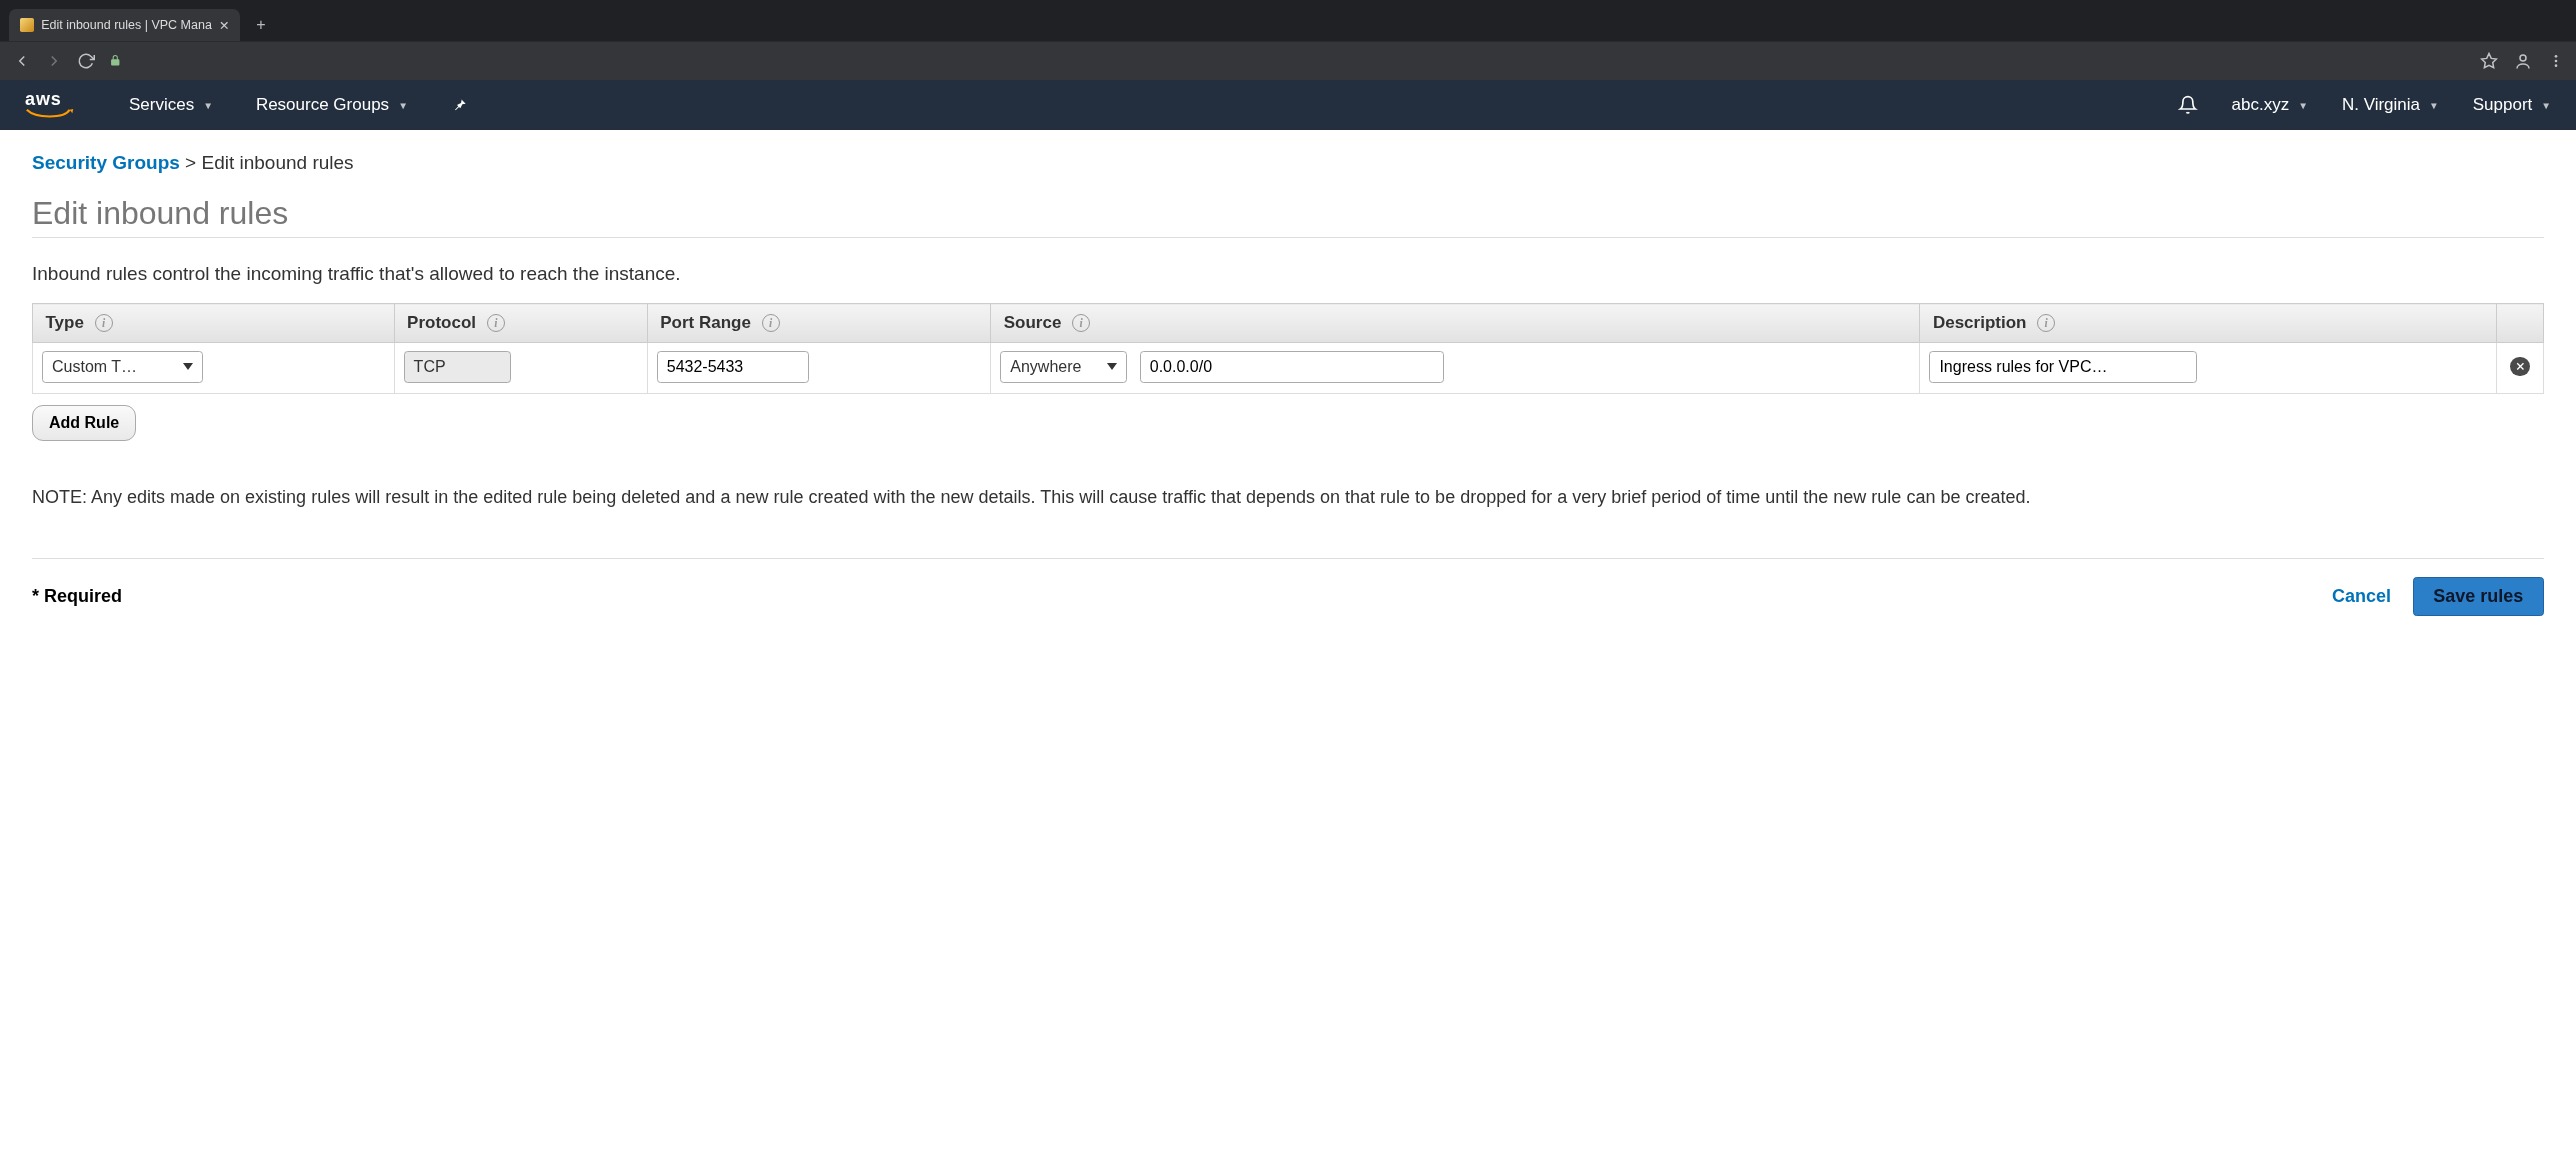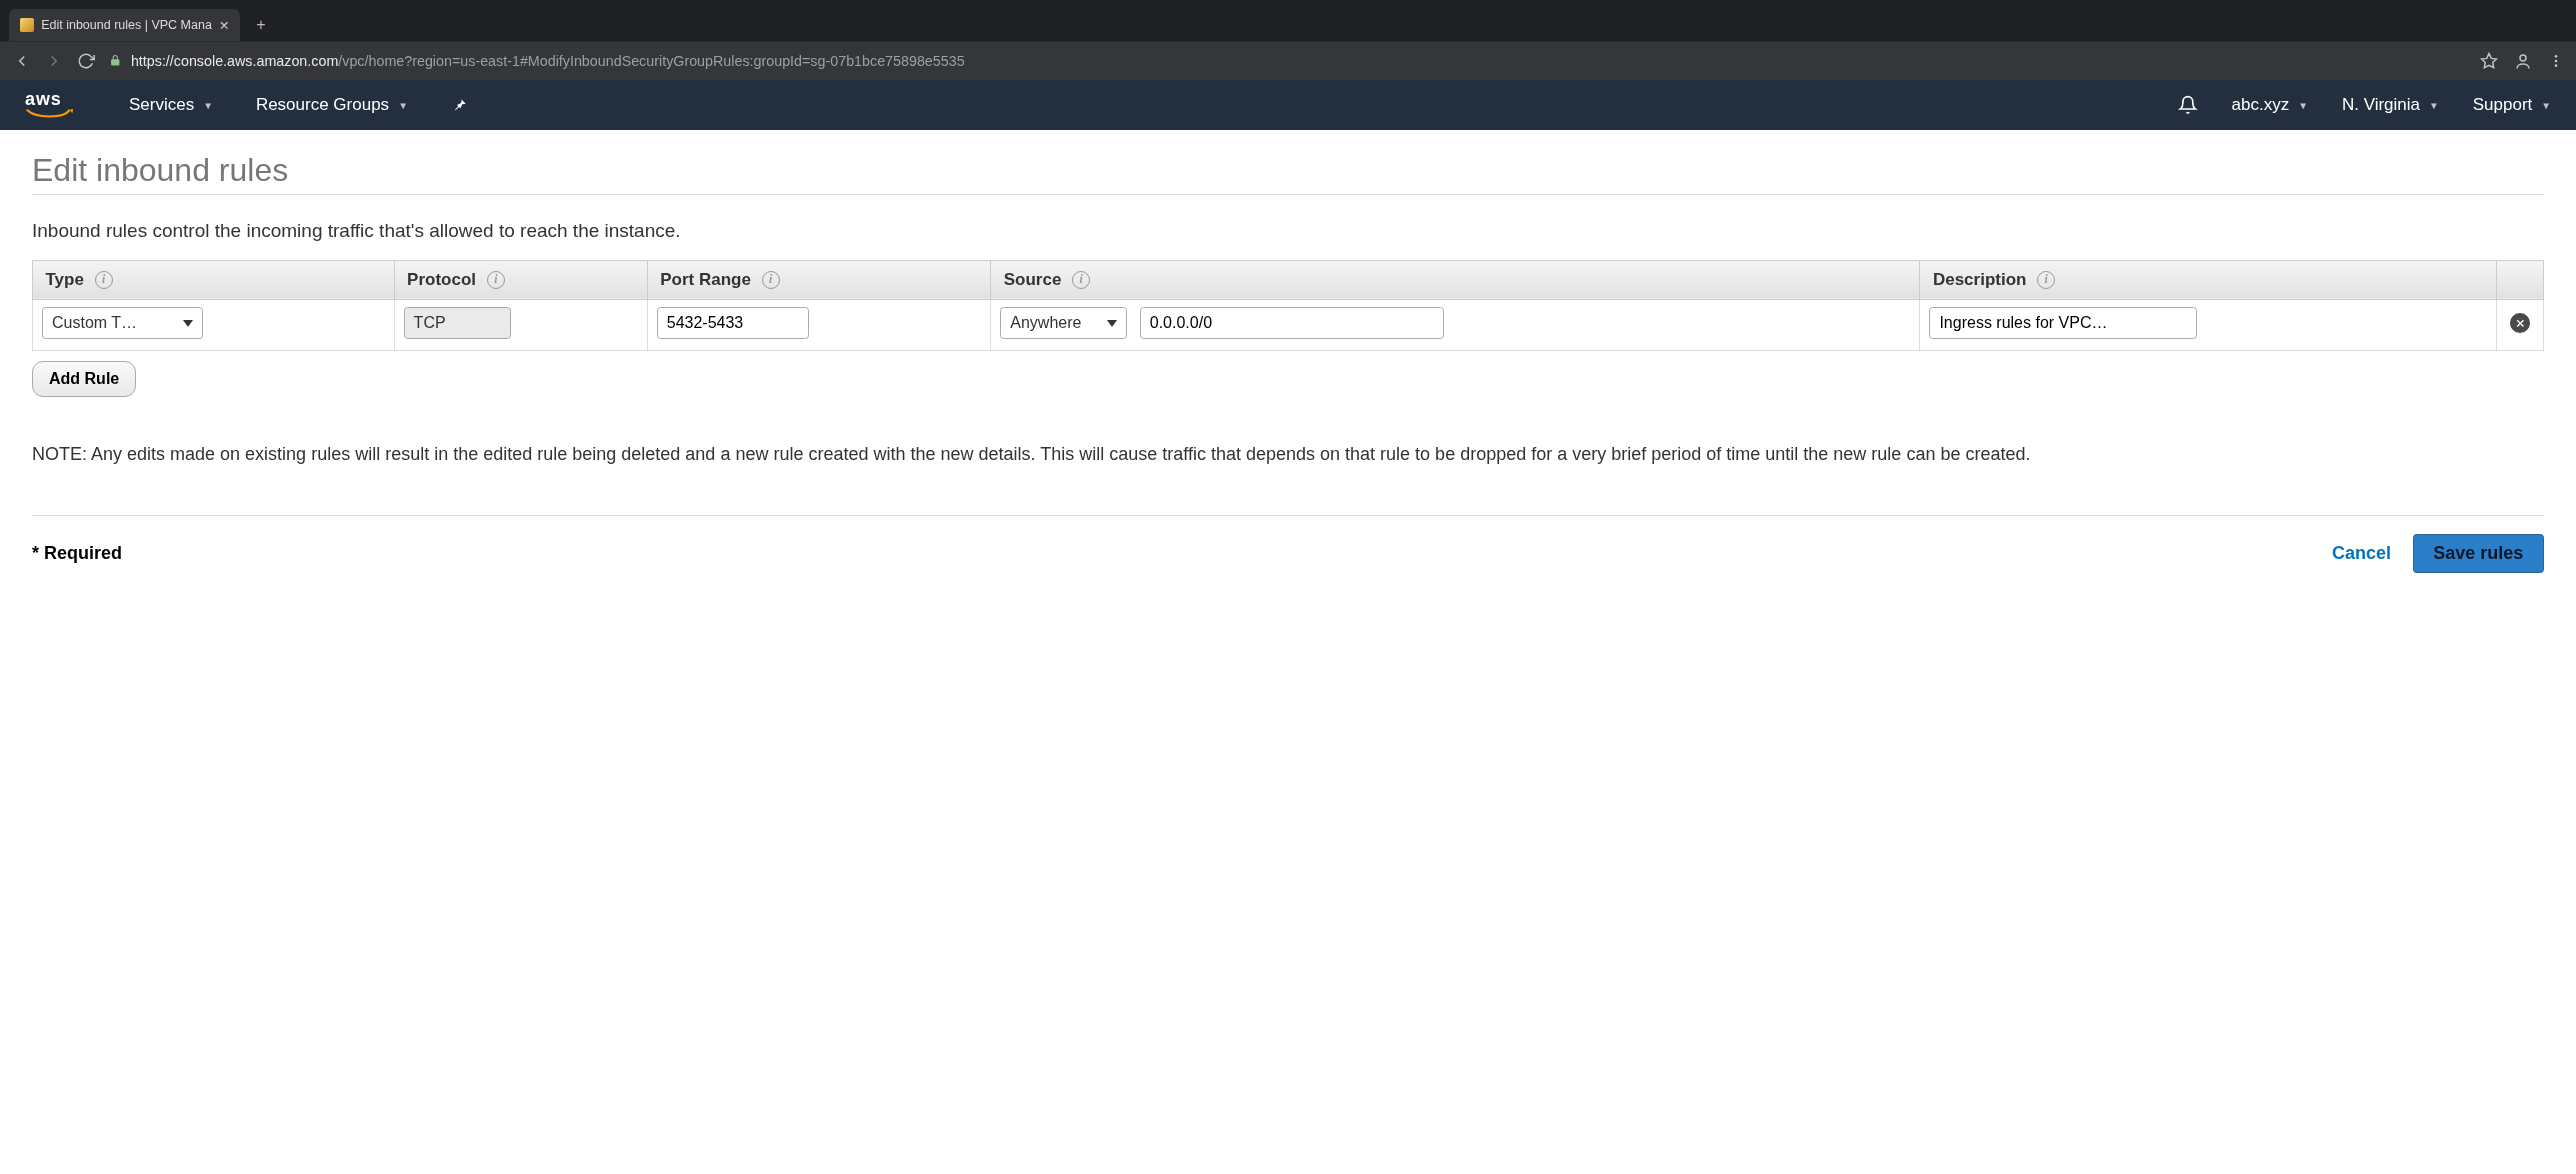--- a/index.html
+++ b/index.html
@@ -118,21 +118,20 @@
           <path d="M23 4v6h-6"></path>
           <path d="M20.49 15a9 9 0 1 1-2.12-9.36L23 10"></path>
         </svg>
     </span>
     <div class="url-field">
       <span class="lock">
         <svg width="12.5" height="12.5" viewBox="0 0 24 24" fill="currentColor">
             <path d="M12 2a5 5 0 0 0-5 5v3H6a2 2 0 0 0-2 2v8a2 2 0 0 0 2 2h12a2 2 0 0 0 2-2v-8a2 2 0 0 0-2-2h-1V7a5 5 0 0 0-5-5zm-3 5a3 3 0 1 1 6 0v3H9V7z"></path>
           </svg>
       </span>
-      <span><span class="url-origin">https://console.aws.amazon.com</span><span class="url-rest">/vpc/home?region=us-east-1#ModifyInboundSecurityGroupRules:groupId=sg-07b1bce75898e5535</span></span>
     </div>
     <div class="addr-right">
       <span class="nav-btn">
         <svg width="18" height="18" viewBox="0 0 24 24" fill="none" stroke="currentColor" stroke-width="2">
             <polygon points="12 2 15 8.5 22 9.3 17 14.1 18.2 21 12 17.8 5.8 21 7 14.1 2 9.3 9 8.5 12 2"></polygon>
           </svg>
       </span>
       <span class="nav-btn">
         <svg width="18" height="18" viewBox="0 0 24 24" fill="none" stroke="currentColor" stroke-width="2">
             <circle cx="12" cy="8" r="4"></circle>
@@ -187,20 +186,25 @@
       <span class="nav-caret">▼</span>
     </div>
     <div class="nav-item" style="margin-right:0">
       <span>Support</span>
       <span class="nav-caret">▼</span>
     </div>
   </div>
 </div>
 
 <div class="page">
+  <div class="breadcrumb">
+    <a href="#">Security Groups</a>
+    <span class="sep"> <span>&gt;</span> </span>
+    <span class="current">Edit inbound rules</span>
+  </div>
 
   <h1 class="page-title">Edit inbound rules</h1>
 
   <p class="intro-text">Inbound rules control the incoming traffic that's allowed to reach the instance.</p>
 
   <table class="rules-table">
     <thead>
       <tr>
         <th>
             <div class="th-wrap">

